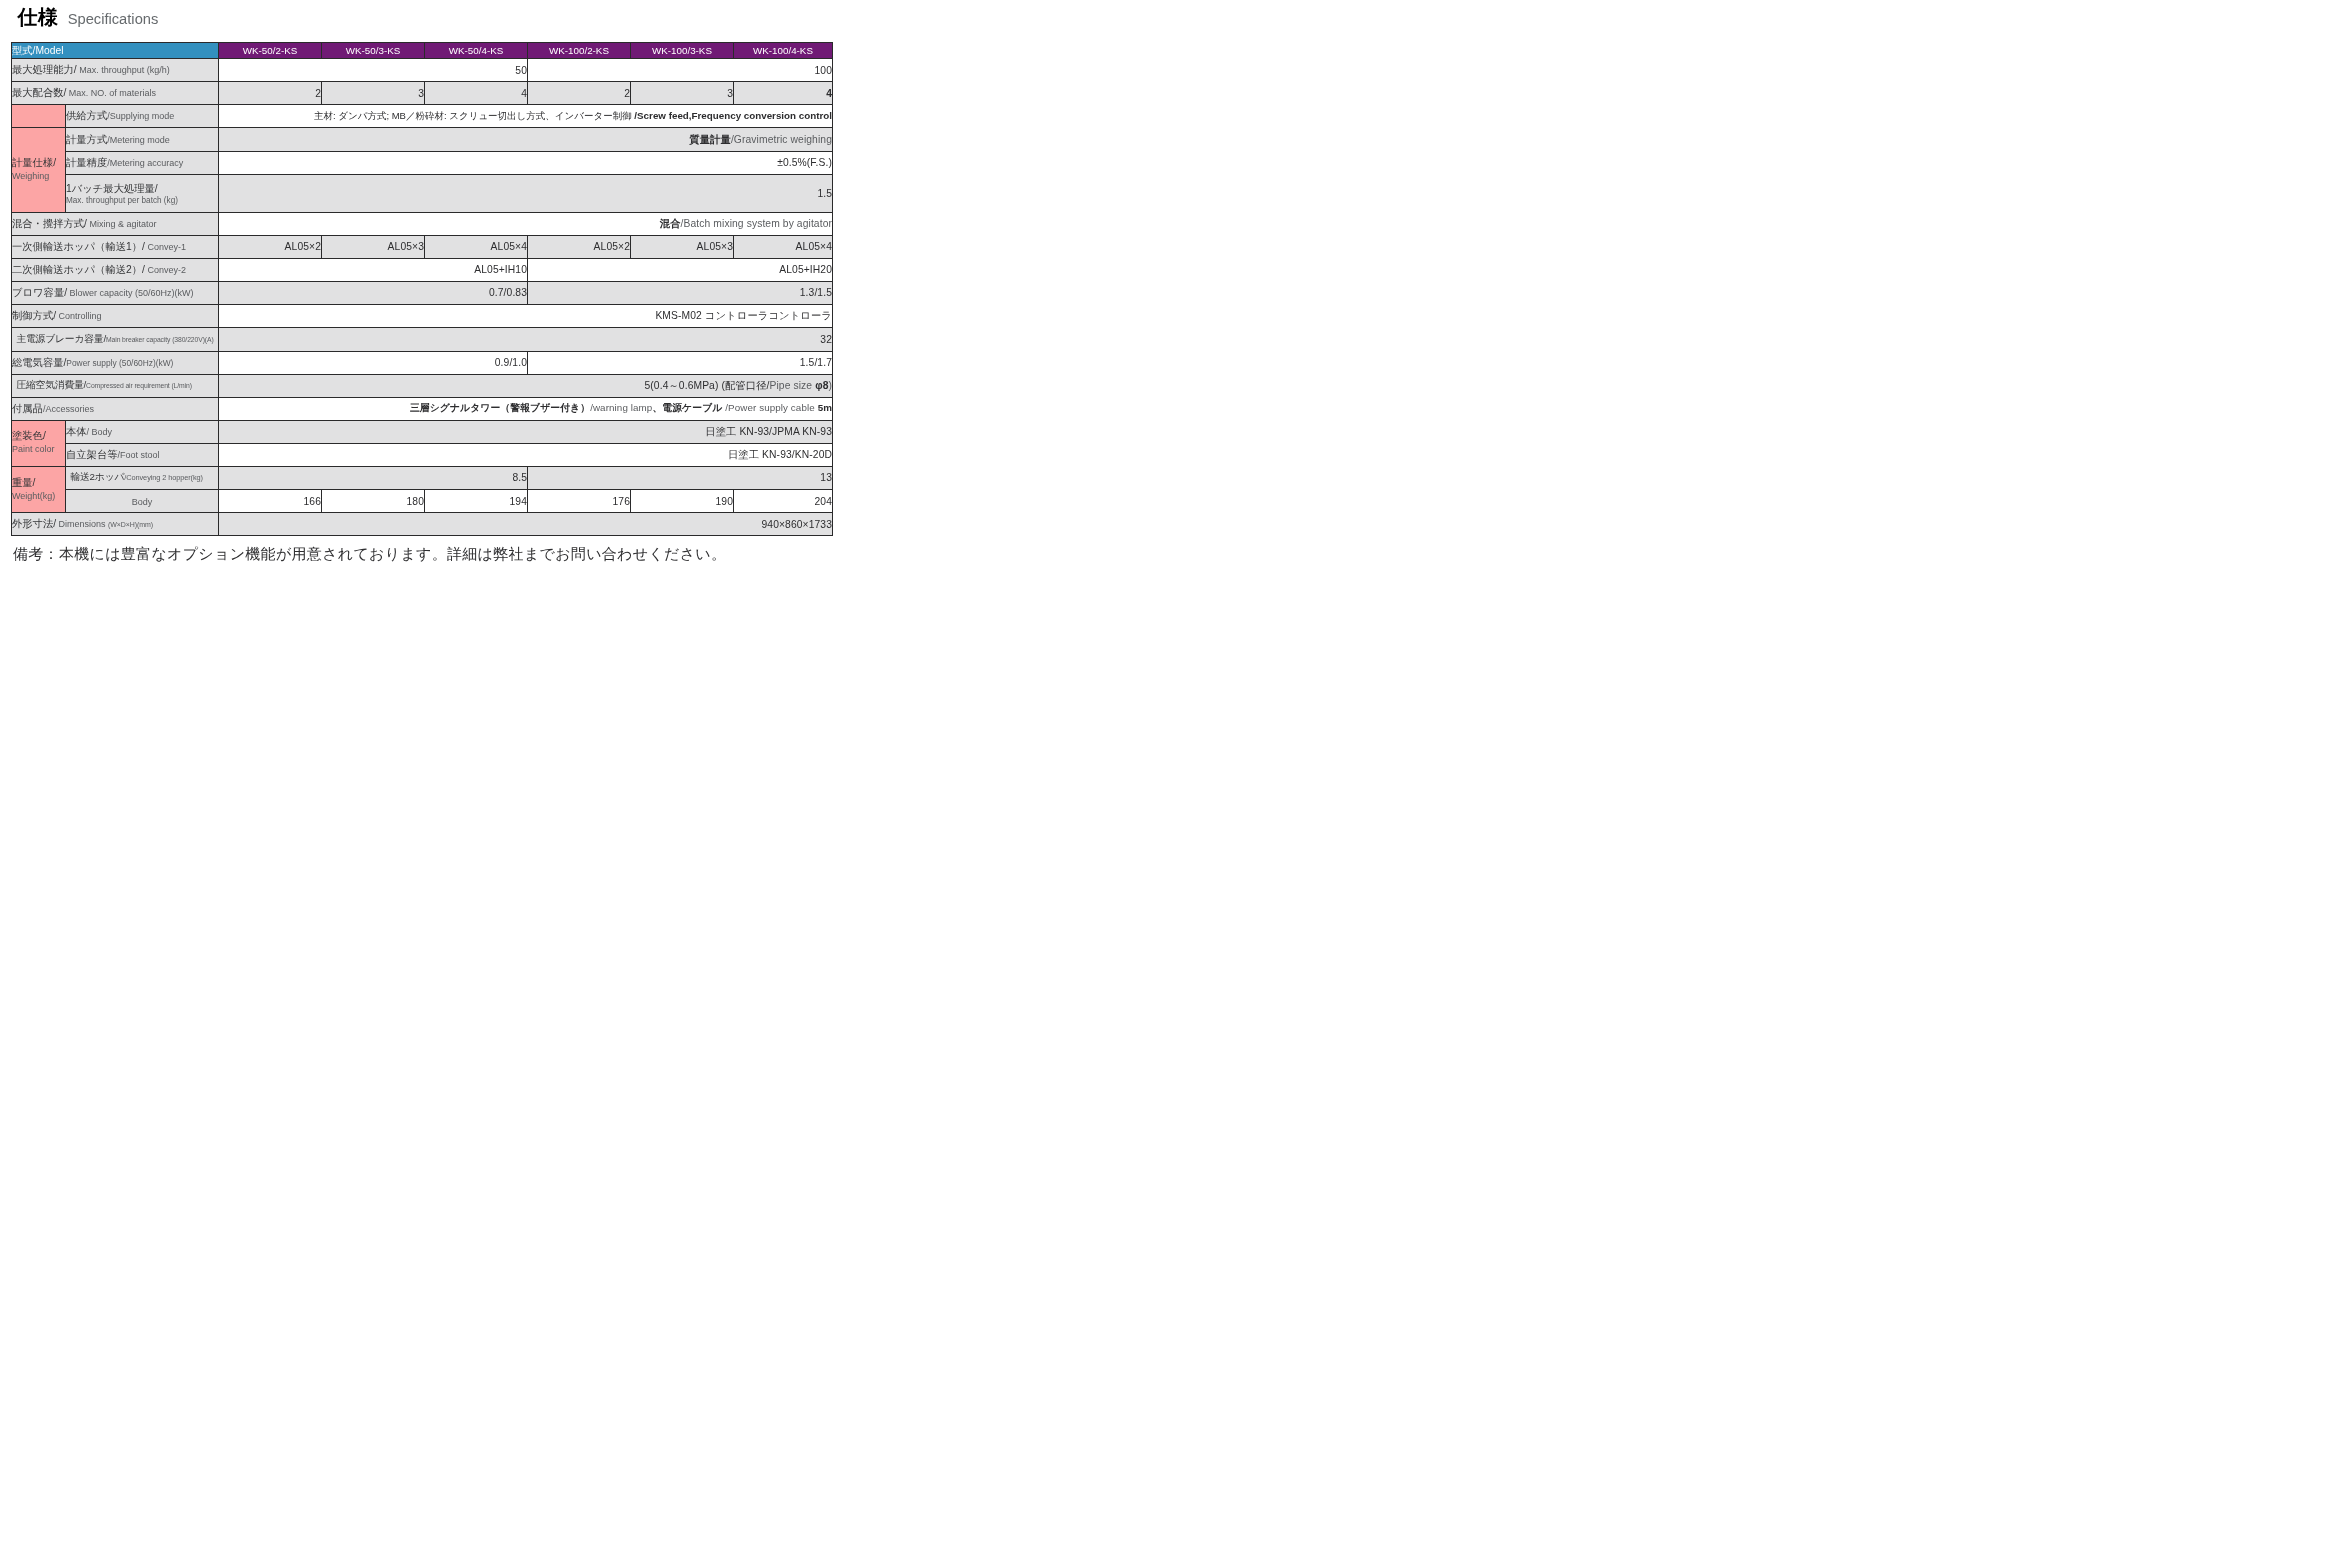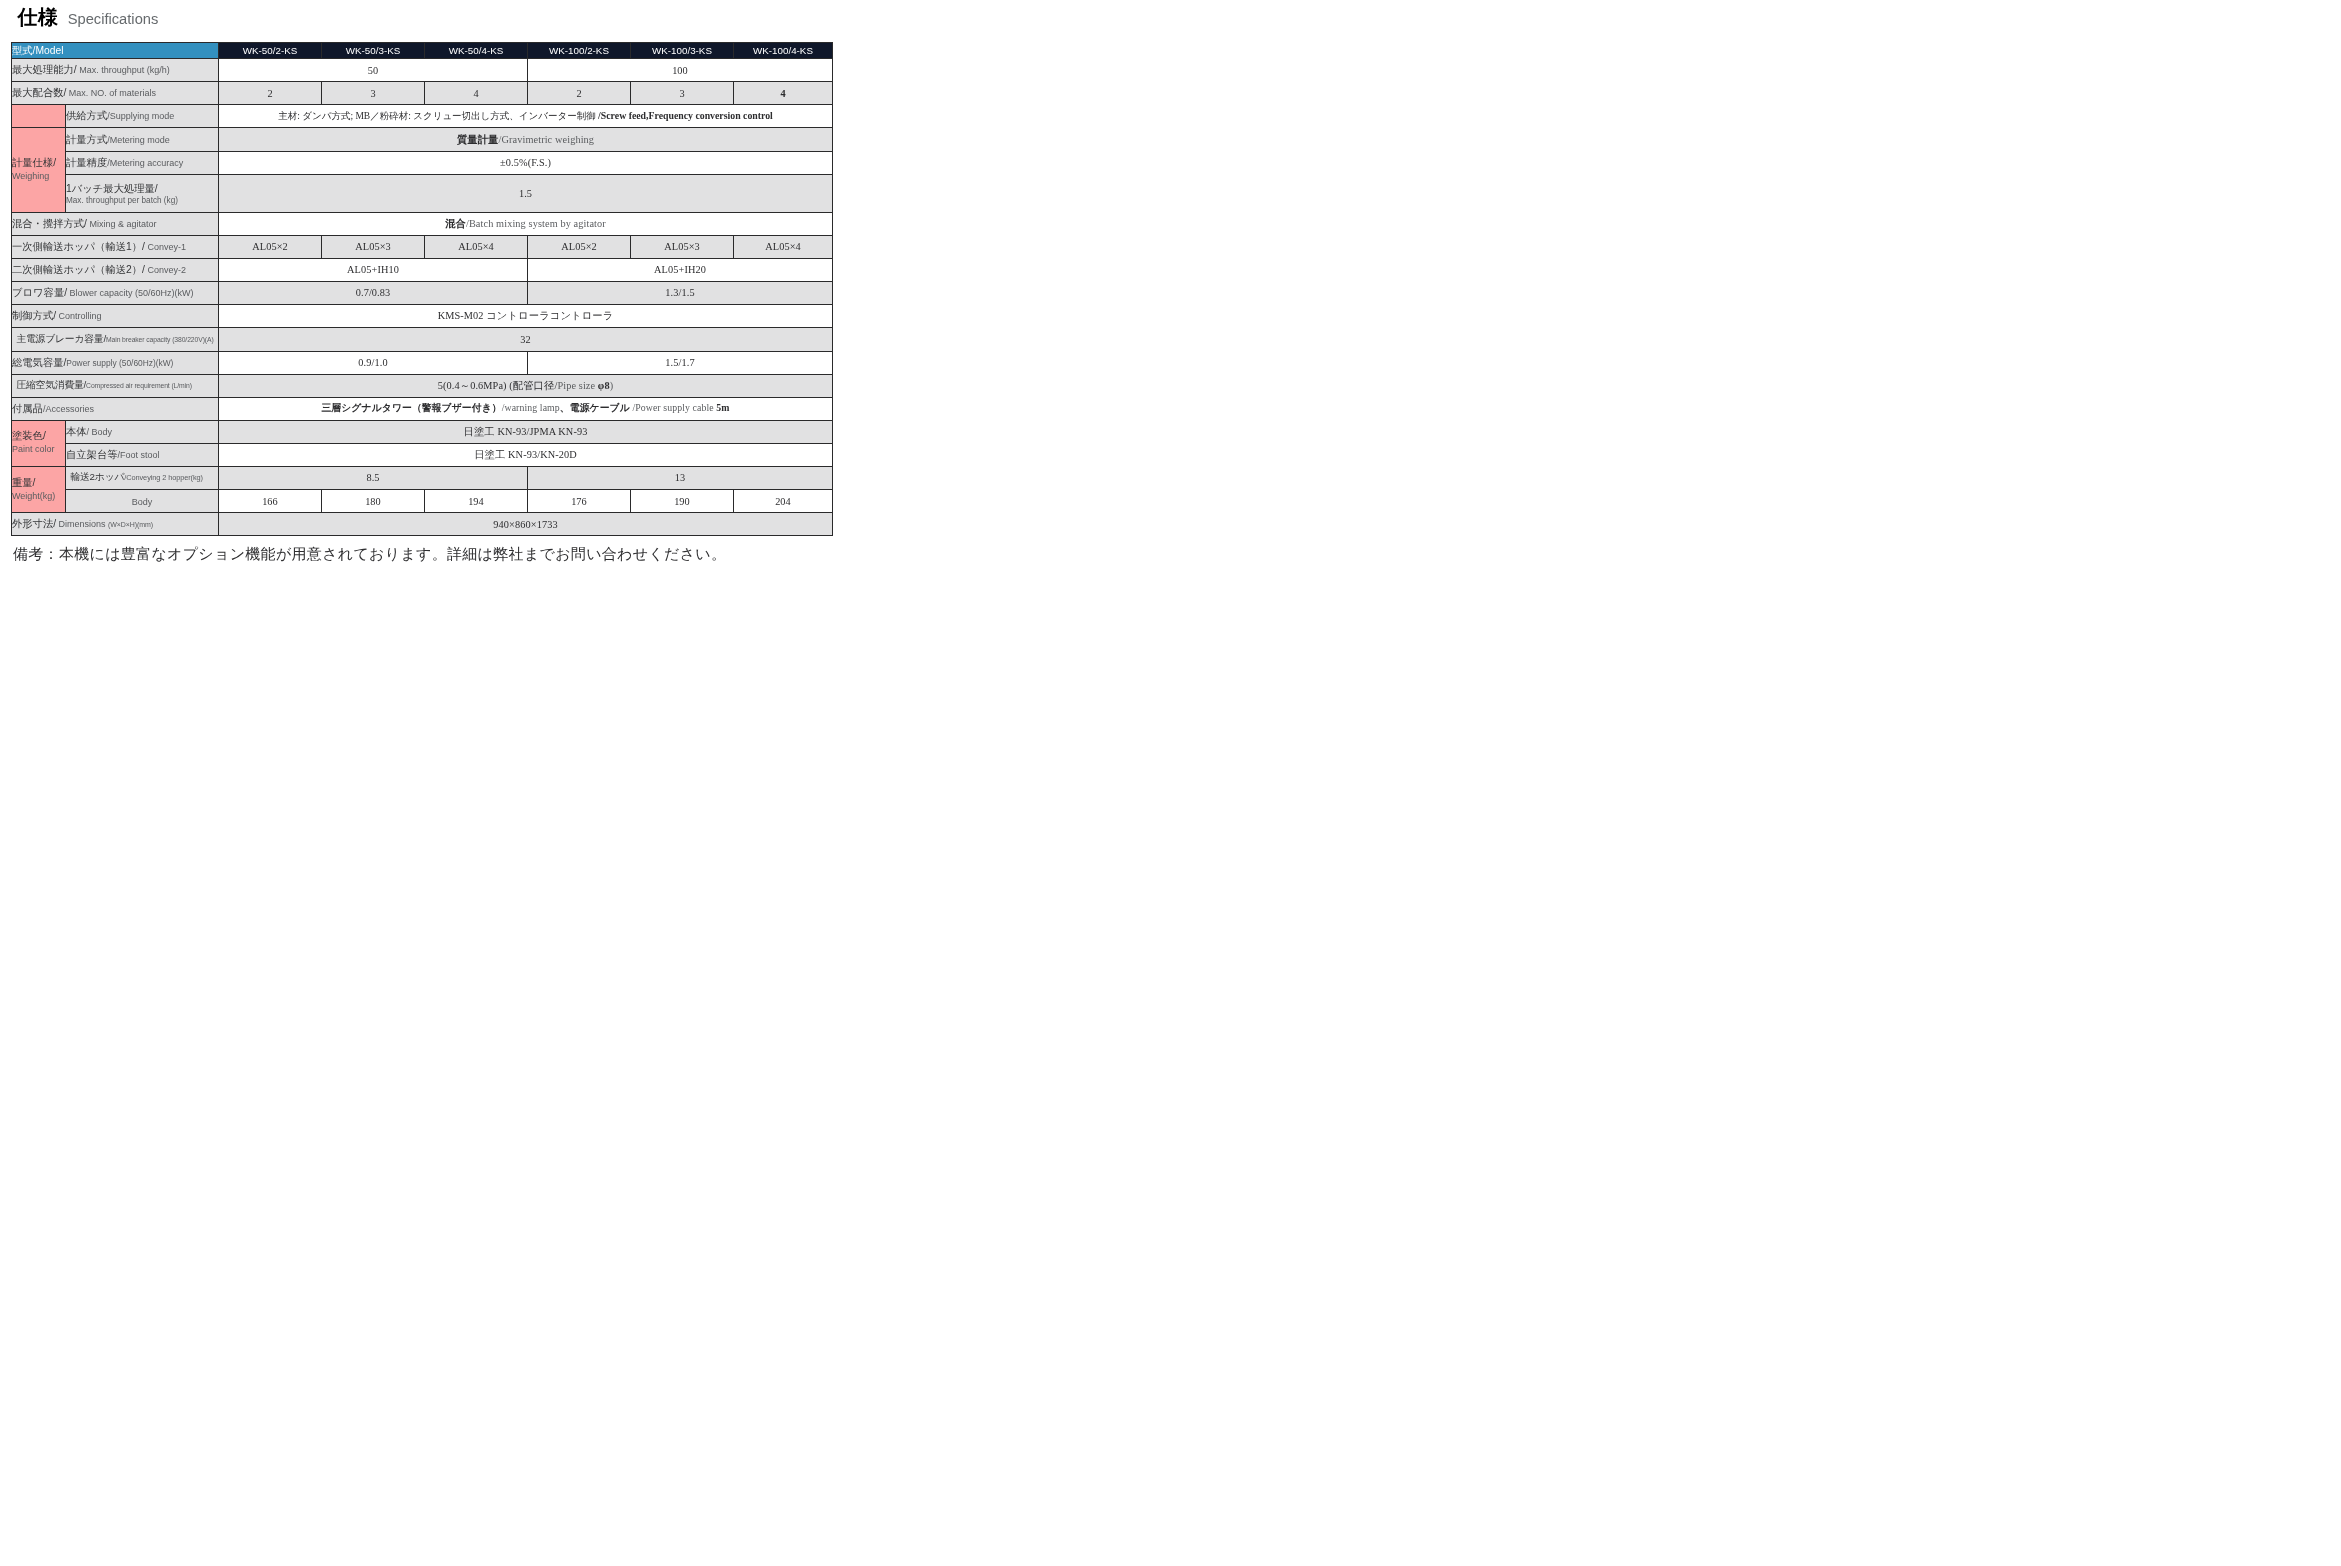--- a/index.html
+++ b/index.html
@@ -9,34 +9,34 @@
   .title-jp{font-size:20px;font-weight:700;color:#000000;letter-spacing:0.5px;margin-left:6px;}
   .title-en{font-size:14.7px;font-weight:400;color:#666a6d;margin-left:9.3px;}
 
   table.spec{position:absolute;left:11px;top:42px;width:822px;border-collapse:collapse;table-layout:fixed;}
   table.spec td,table.spec th{border:1.1px solid #2a2a2b;border-top-width:1.6px;border-bottom-width:1.6px;
         padding:0;vertical-align:middle;overflow:hidden;}
   tr.rh{height:23px;} tr.rh2{height:23.4px;} tr.hh{height:16px;} tr.tall{height:38px;}
 
   th.model-h{background:#3390bf;color:#ffffff;text-align:left;padding-left:7px;
         font-size:10.3px;font-weight:400;}
-  th.model{background:#0f172a;color:#ffffff;text-align:center;font-size:9.8px;font-weight:400;}
+  th.model{background:#701a75;color:#ffffff;text-align:center;font-size:9.8px;font-weight:400;}
 
   .g{background:#e1e1e2;} .w{background:#ffffff;}
   td.lbl{background:#e1e1e2;text-align:left;padding-left:7px;padding-right:1.6px;
         font-size:10.3px;color:#333436;white-space:nowrap;}
   td.lbl .en{font-size:9px;color:#5a5c5f;}
   td.lbl .en-sm{font-size:6.8px;color:#5a5c5f;letter-spacing:-0.1px;}
   td.lbl.tight{padding-left:4.4px;letter-spacing:-0.2px;}
   td.grp{background:#fca5a5;text-align:left;padding-left:6px;font-size:10.3px;color:#333436;line-height:1.25;}
   td.grp .en{font-size:9px;color:#5a5c5f;text-align:right;}
   td.sub2 .l2{display:block;font-size:8.2px;color:#5a5c5f;margin-top:0.5px;}
   td.ctr{text-align:center;padding-left:0;}
 
-  td.val{text-align:center;font-size:10.3px;color:#2d2d2f;font-weight:500;letter-spacing:0.1px;font-family:Liberation Serif, serif;}
+  td.val{text-align:right;font-size:10.3px;color:#2d2d2f;font-weight:500;letter-spacing:0.1px;}
   td.val .jp{color:#2d2d2f;font-weight:600;}
   td.val .en{color:#5a5c5f;font-weight:400;margin-top:37px;}
   td.val .dk{color:#2d2d2f;font-weight:600;}
   td.val.small{font-size:9.5px;letter-spacing:0;}
   td.val.bolder{font-weight:700;}
   td.shift{padding-left:100px;}
   .note{position:absolute;left:13px;top:545px;font-size:15px;font-weight:500;color:#2f2f31;letter-spacing:0.3px;}
 </style>
 </head>
 <body>

